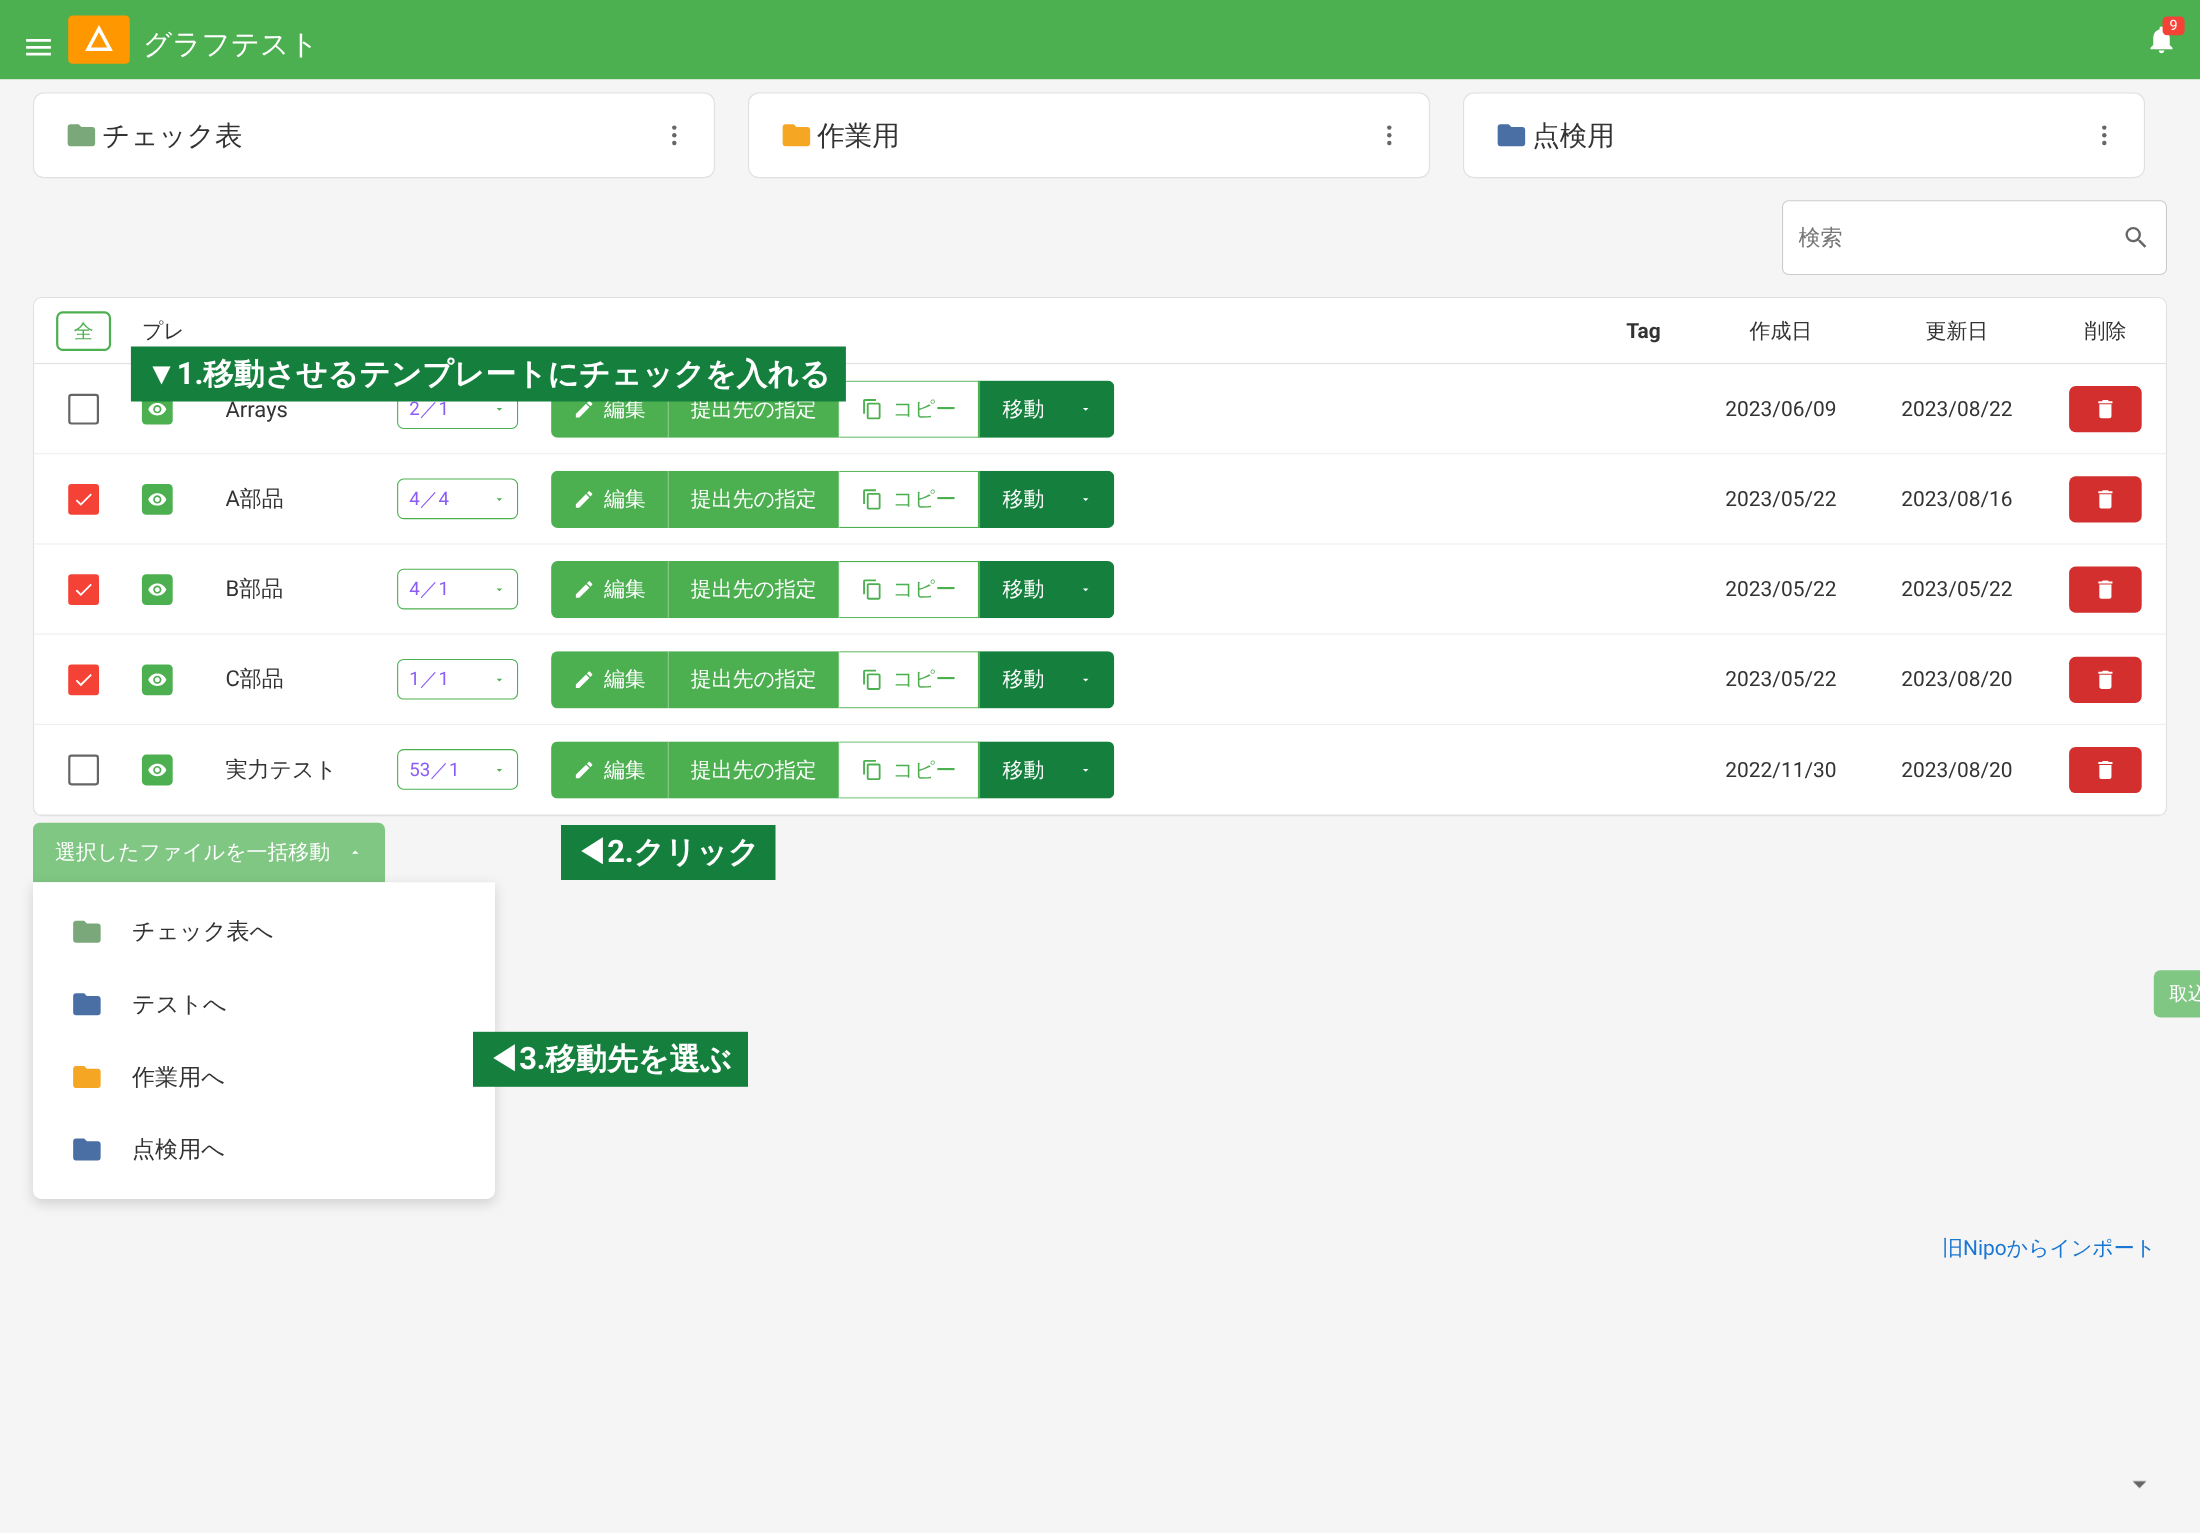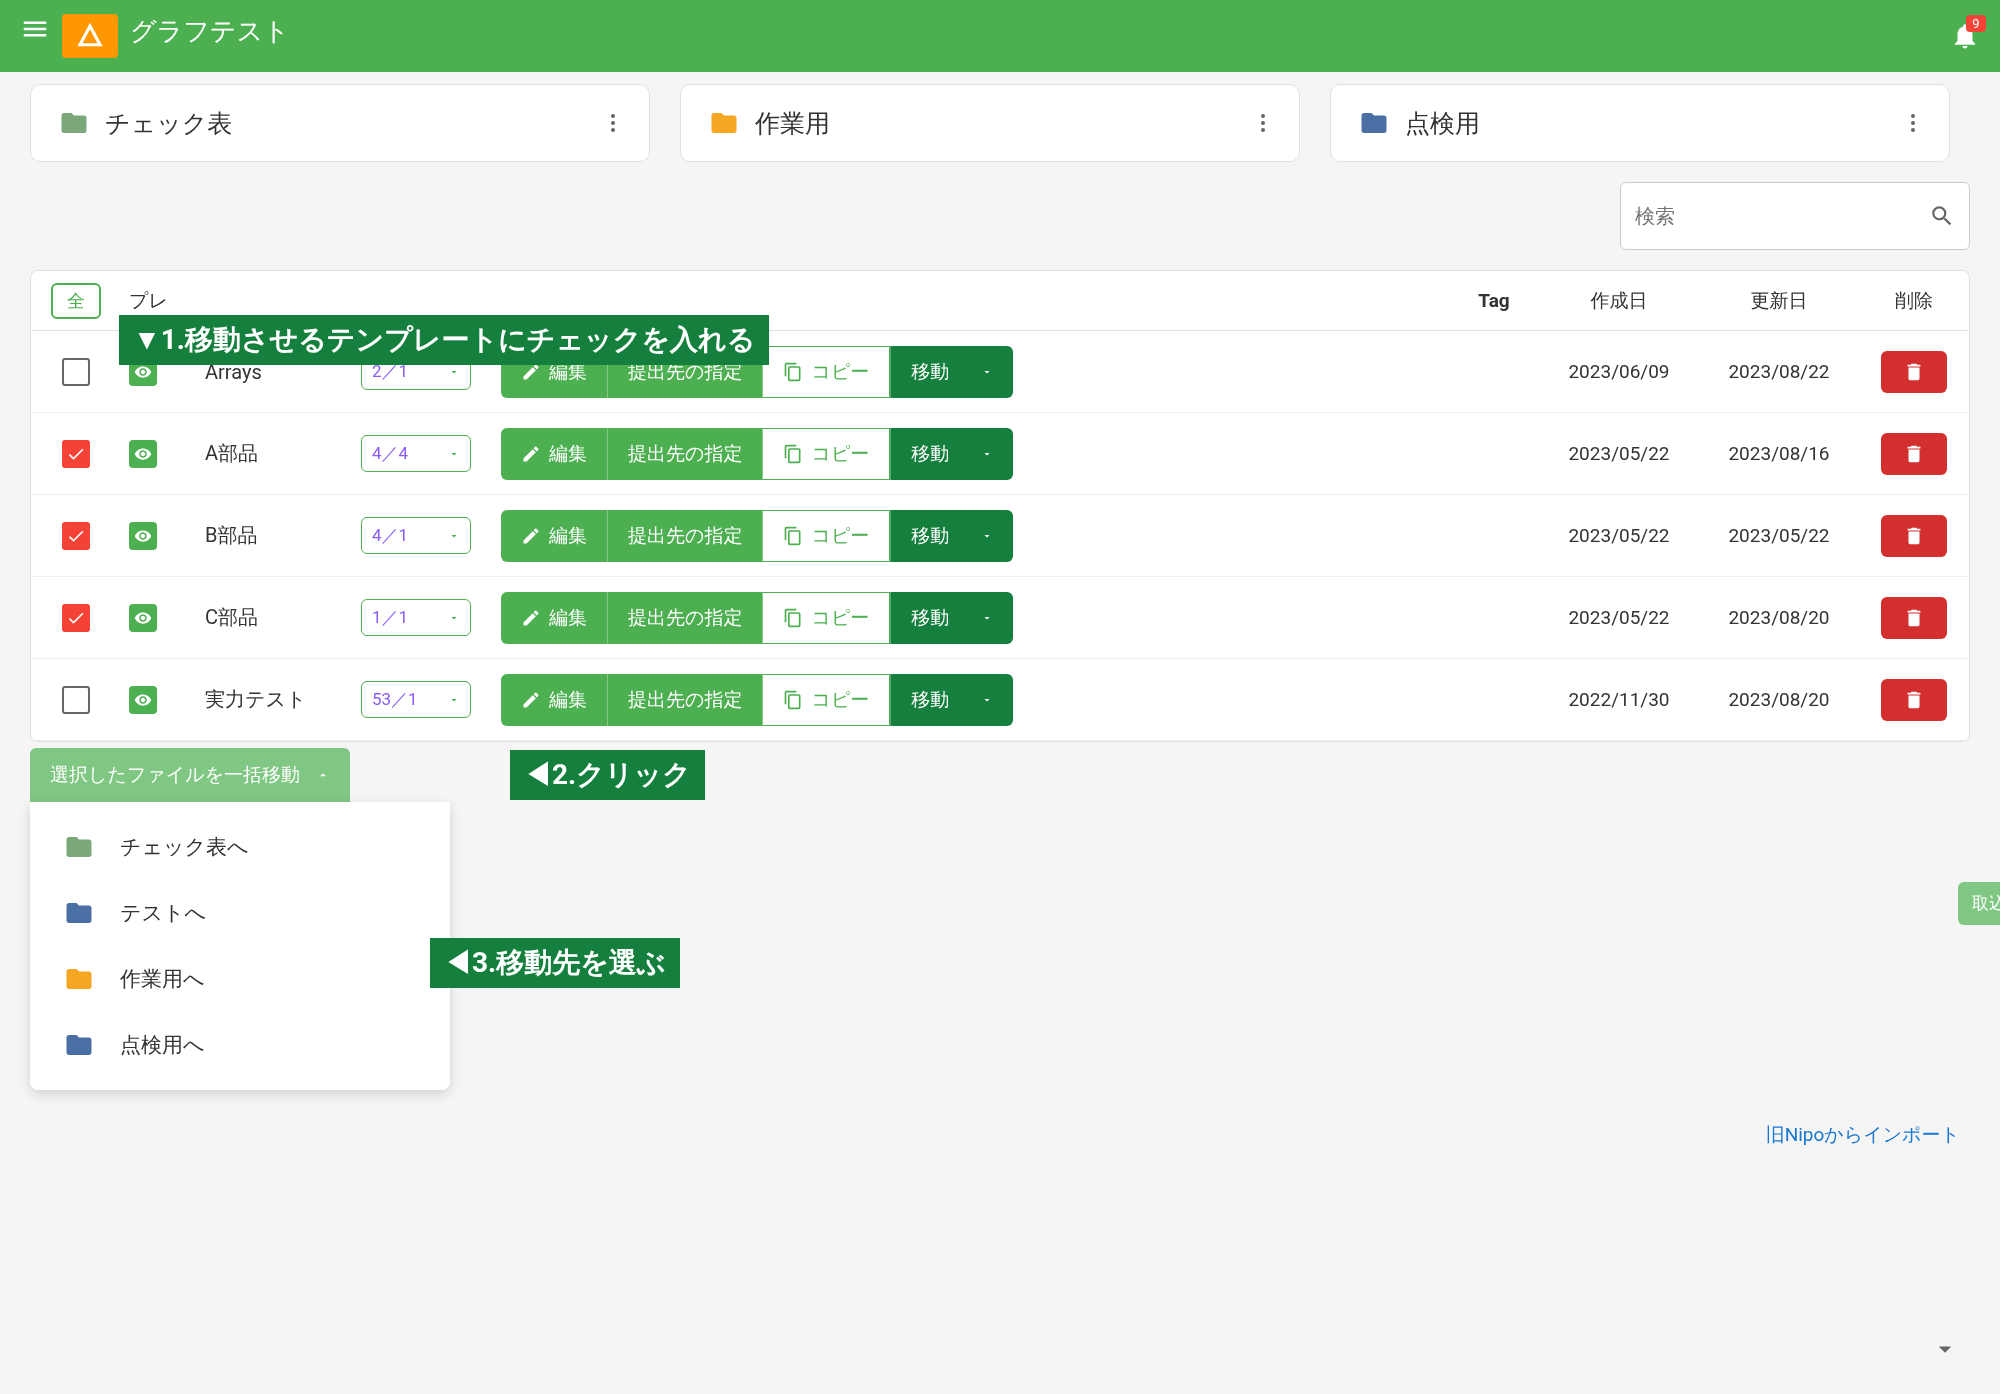--- a/index.html
+++ b/index.html
@@ -1,28 +1,28 @@
 <!DOCTYPE html>
 <html><head>
 <meta charset="utf-8">
 <style>
 *{margin:0;padding:0;box-sizing:border-box;font-family:-apple-system,BlinkMacSystemFont,"Segoe UI",Roboto,sans-serif}
 body{background:#f5f5f5;min-height:100vh}
 .header{background:#4CAF50;height:72px;display:flex;align-items:center;padding:0 20px;justify-content:space-between}
-.header-left{display:flex;align-items:flex-start;gap:12px}
+.header-left{display:flex;align-items:flex-end;gap:12px}
 .menu-icon{color:#fff;cursor:pointer}
 .logo{background:#FF9800;width:56px;height:44px;display:flex;align-items:center;justify-content:center;border-radius:4px}
 .app-title{color:#fff;font-size:26px;font-weight:400}
 .header-right{position:relative}
 .bell-icon{color:#fff}
 .badge{position:absolute;top:-6px;right:-6px;background:#f44336;color:#fff;font-size:13px;padding:1px 6px;border-radius:4px;min-width:20px;text-align:center}
 .content{padding:12px 30px}
 .folders{display:flex;gap:30px;flex-wrap:wrap;margin-bottom:12px}
 .folder-card{background:#fff;border:1px solid #e0e0e0;border-radius:10px;padding:18px 24px;display:flex;align-items:center;justify-content:space-between;width:620px;height:78px}
-.folder-left{display:flex;align-items:center;gap:12px}
+.folder-left{display:flex;align-items:center;}
 .folder-name{font-size:25px;color:#333}
 .more-icon{color:#666;cursor:pointer}
 .folder-icon{width:38px;height:30px}
 .search-row{display:flex;justify-content:flex-end;margin:20px 0}
 .search-box{display:flex;align-items:center;border:1px solid #ccc;border-radius:6px;padding:20px 14px;width:350px;background:#fff}
 .search-input{border:none;outline:none;flex:1;font-size:20px;color:#666}
 .table-container{background:#fff;border:1px solid #e0e0e0;border-radius:8px;position:relative}
 .table-header{display:flex;align-items:center;border-bottom:1px solid #e0e0e0;height:60px}
 .th{font-size:19px;color:#333;text-align:center;font-weight:500}
 .th-check{width:90px;display:flex;justify-content:center}

